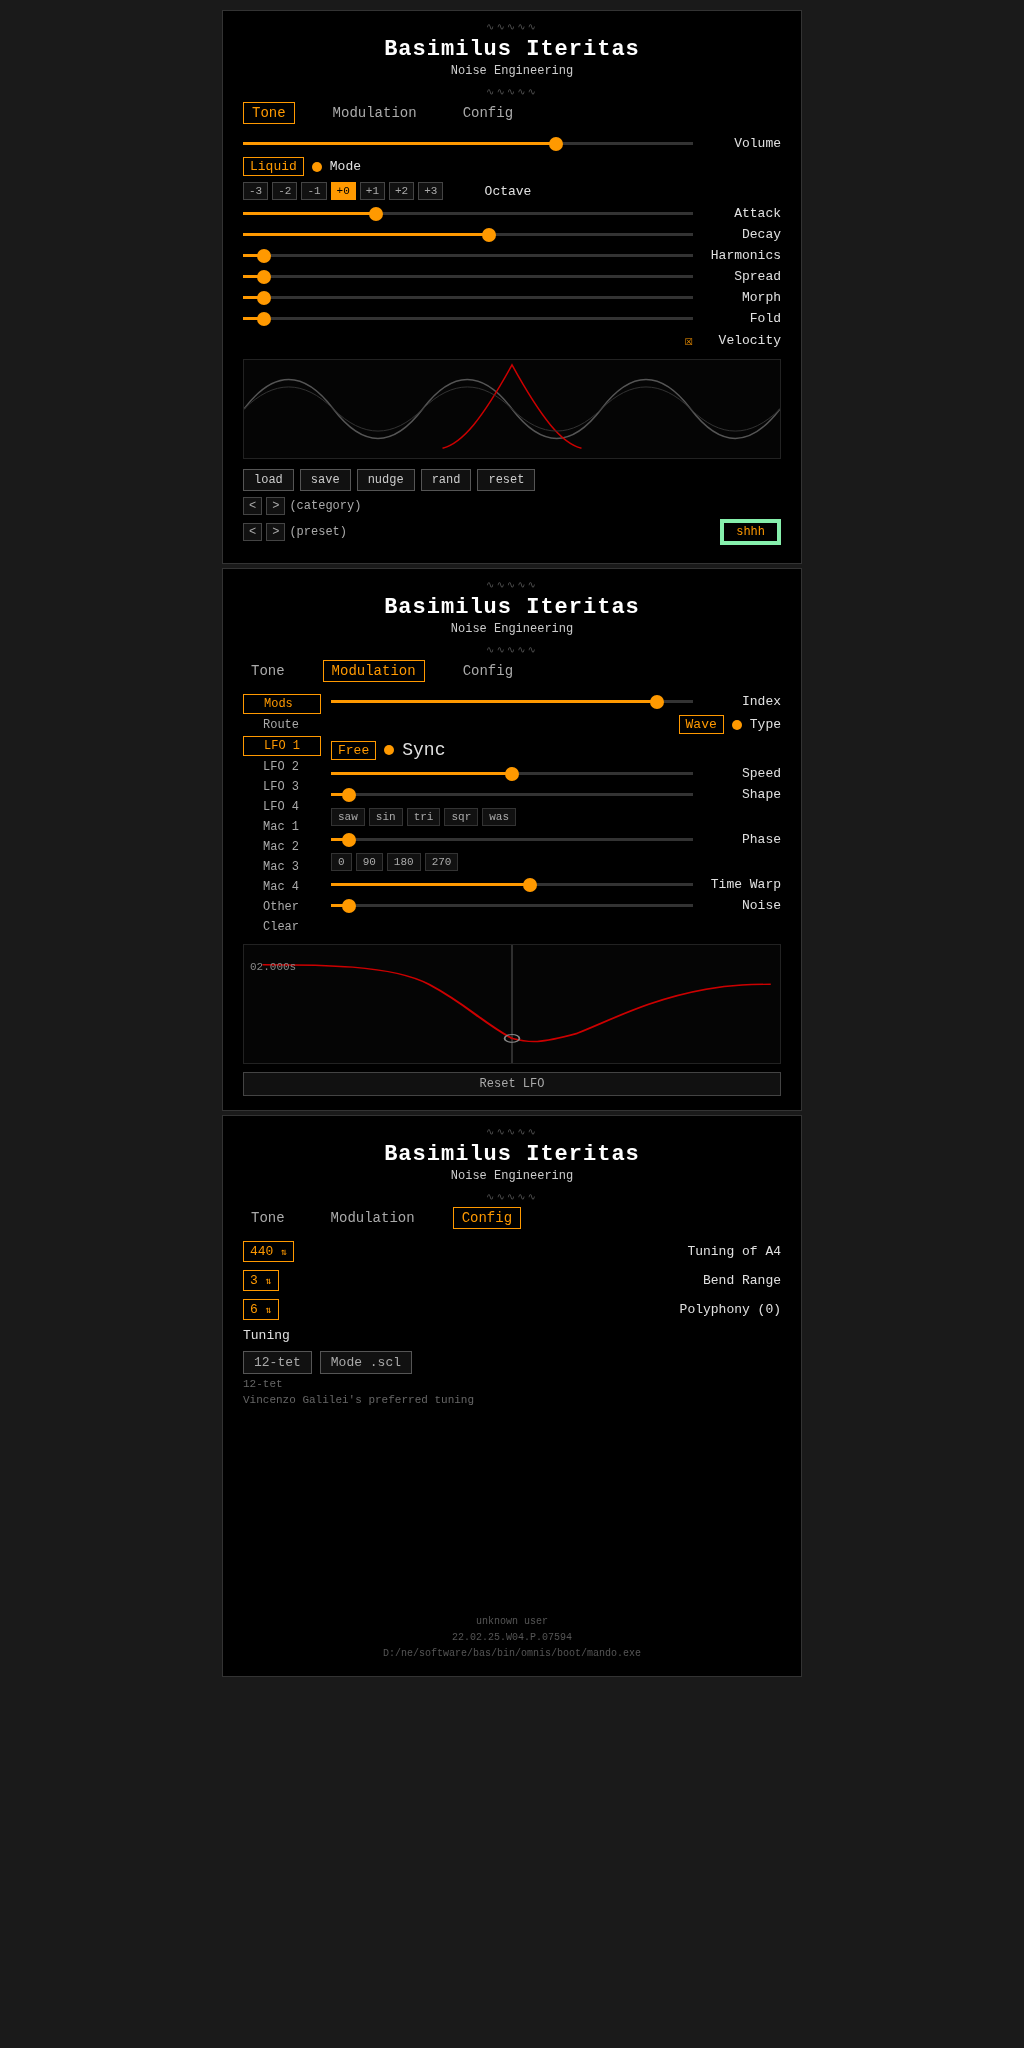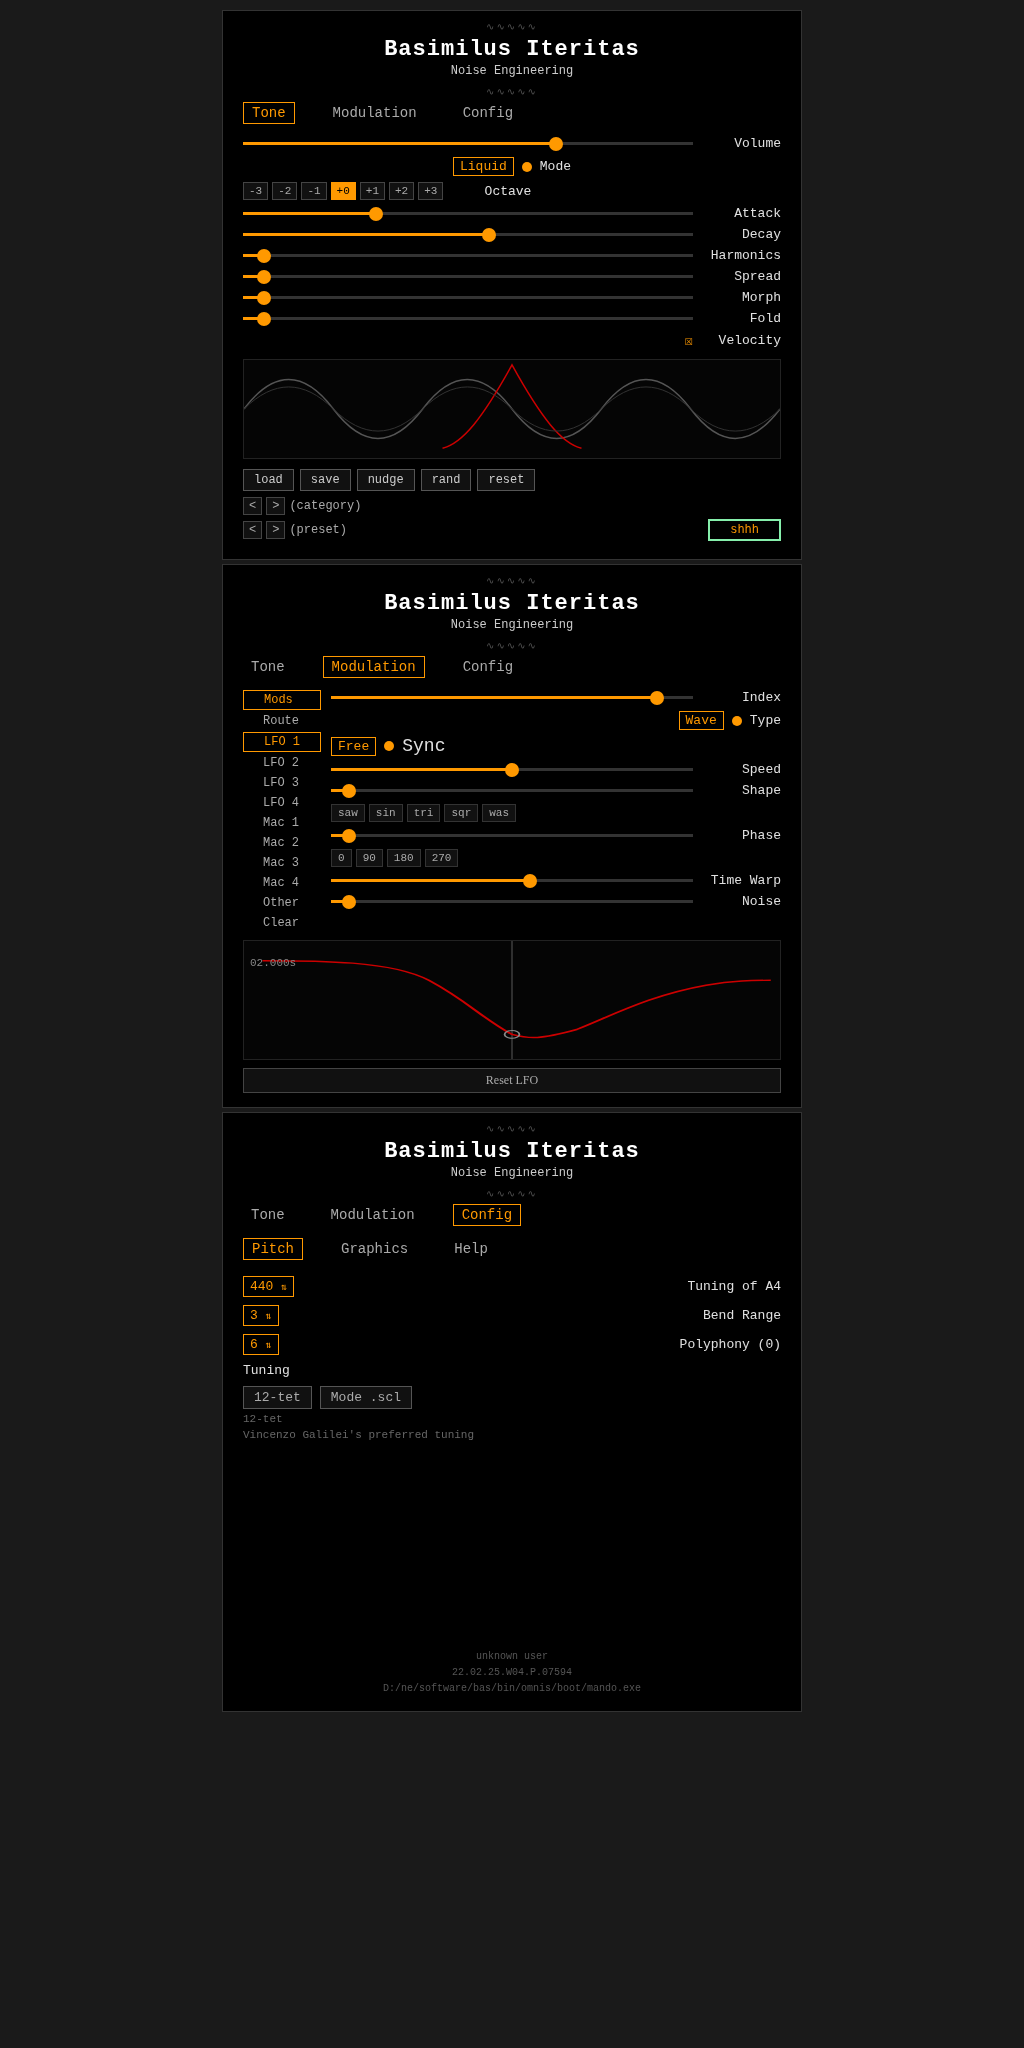--- a/index.html
+++ b/index.html
@@ -165,22 +165,22 @@
       background: #111;
       border: 1px solid #444;
       color: #aaa;
       cursor: pointer;
       font-family: 'Courier New', monospace;
     }
     .preset-name {
       float: right;
       font-size: 12px;
       color: #f90;
-      border: 2px solid #86efac;
-      padding: 2px 20px;
+      border: 4px solid #86efac;
+      padding: 2px 12px;
       margin-left: auto;
     }
     .checkbox-icon {
       font-size: 14px;
       color: #f90;
     }
     
     .mod-sidebar {
       display: flex;
       flex-direction: column;
@@ -256,21 +256,21 @@
       color: #888;
     }
     .reset-lfo-btn {
       width: 100%;
       font-size: 12px;
       padding: 4px;
       background: #111;
       border: 1px solid #444;
       color: #aaa;
       cursor: pointer;
-      font-family: Liberation Serif, serif;
+      font-family: Liberation Mono, monospace;
       text-align: center;
     }
     
     .config-row {
       display: flex;
       align-items: center;
       gap: 8px;
       margin-bottom: 8px;
       justify-content: space-between;
     }
@@ -339,21 +339,21 @@
     <div class="control-row">
       <div class="slider-container">
         <div class="slider-track">
           <div class="slider-fill" style="width:70%"></div>
           <div class="slider-thumb" style="left:68%"></div>
         </div>
       </div>
       <div class="control-label">Volume</div>
     </div>
 
-    <div class="control-row" style="justify-content: center; gap:8px;">
+    <div class="control-row" style="justify-content: flex-start; gap:8px;">
       <div class="mode-container">
         <span style="color:#f90; font-size:13px; border:1px solid #f90; padding:1px 6px;">Liquid</span>
         <div class="mode-dot"></div>
         <span style="font-size:13px;">Mode</span>
       </div>
     </div>
 
     <div class="control-row">
       <div class="octave-buttons">
         <div class="oct-btn">-3</div>
@@ -611,25 +611,20 @@
     <div class="panel-title">Basimilus Iteritas</div>
     <div class="panel-subtitle">Noise Engineering</div>
     <div class="wavy-decoration">∿∿∿∿∿</div>
 
     <div class="tab-bar">
       <div class="tab">Tone</div>
       <div class="tab">Modulation</div>
       <div class="tab active">Config</div>
     </div>
 
-    <div class="tab-bar" style="margin-bottom:16px;">
-      <div class="tab active">Pitch</div>
-      <div class="tab">Graphics</div>
-      <div class="tab">Help</div>
-    </div>
 
     <div class="config-row">
       <div class="spinbox">
         <span>440</span>
         <span style="color:#f90; font-size:10px;">⇅</span>
       </div>
       <div class="config-label">Tuning of A4</div>
     </div>
 
     <div class="config-row">

